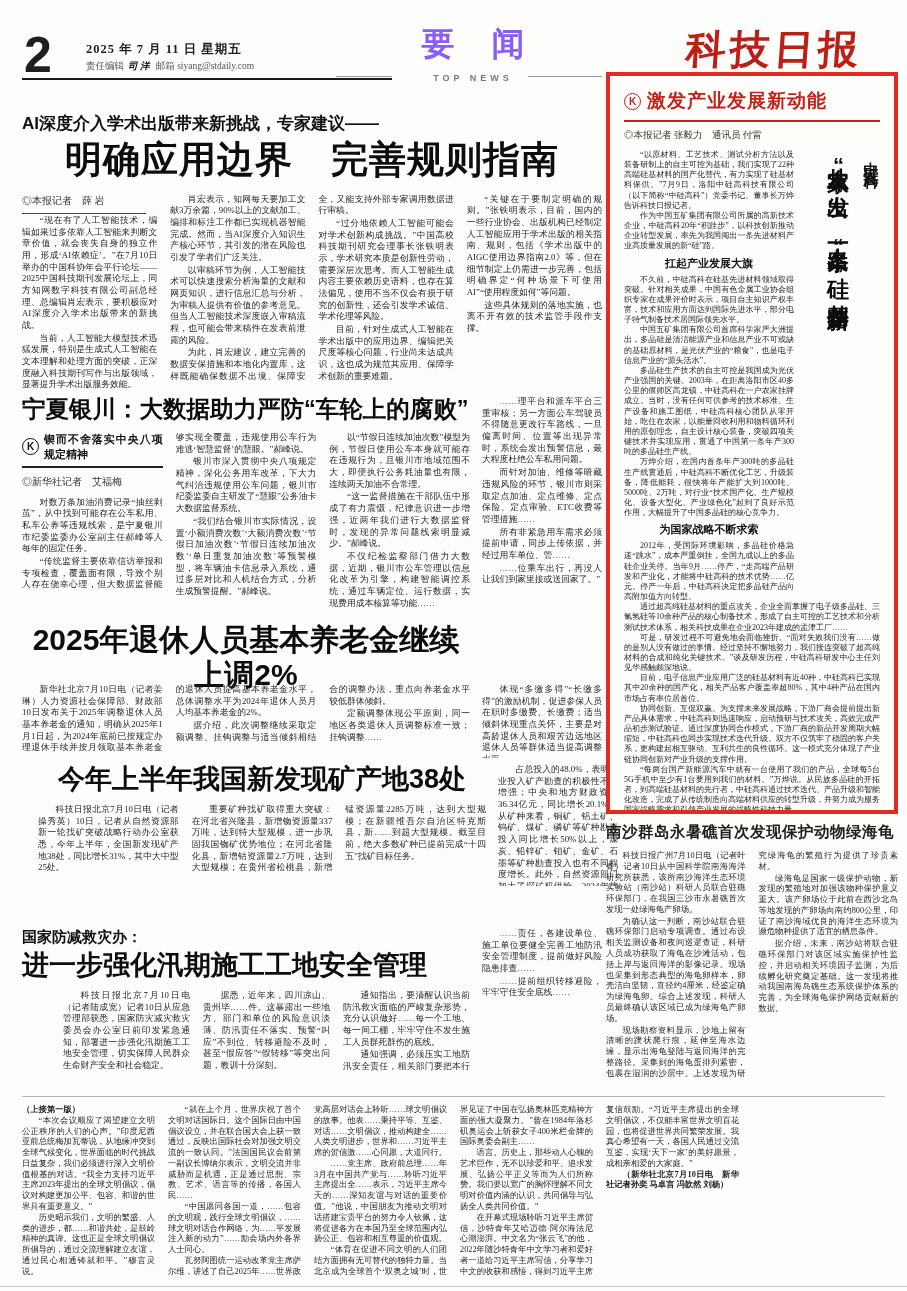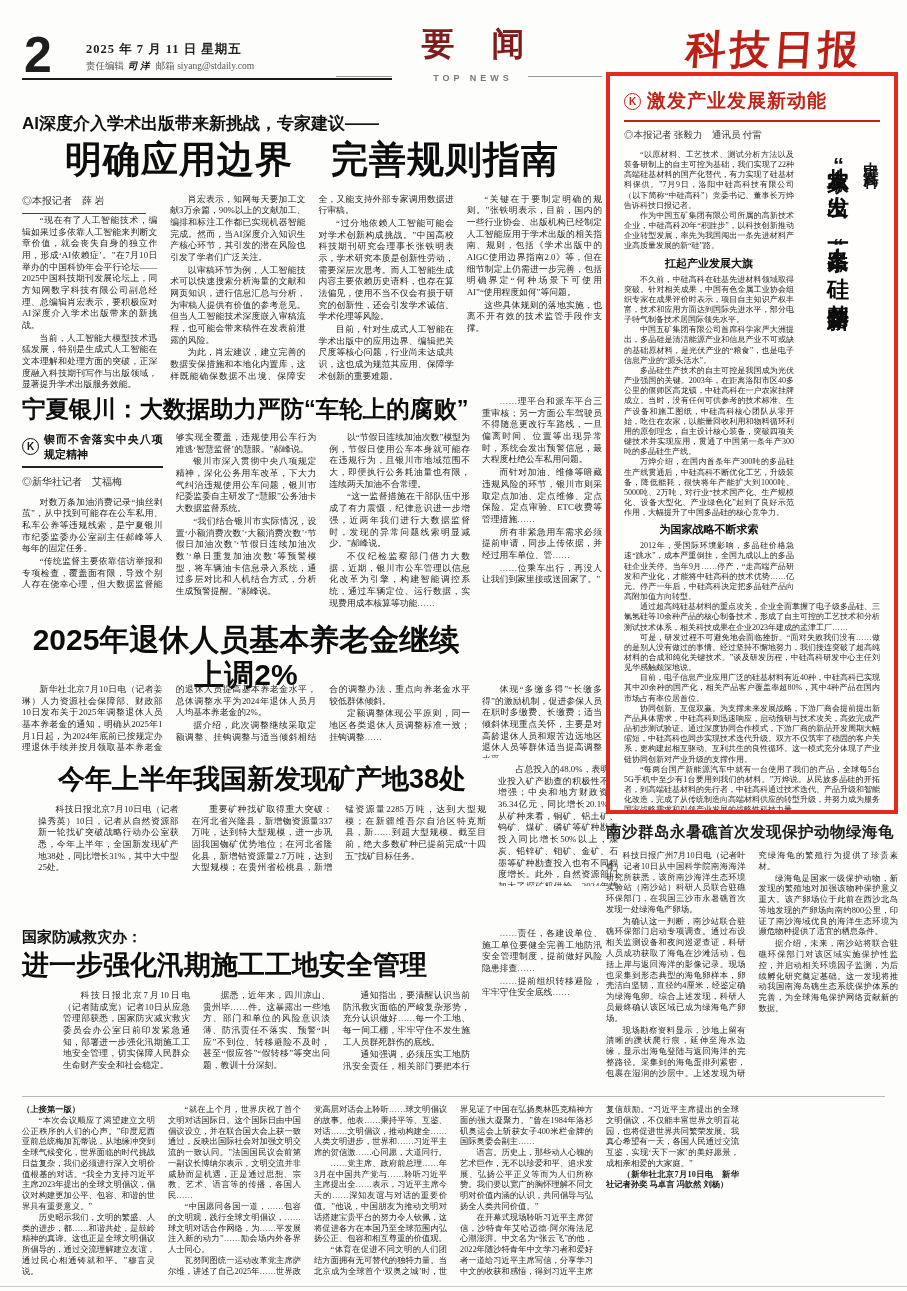--- a/index.html
+++ b/index.html
@@ -7,21 +7,21 @@
   .page{position:relative;width:907px;height:1291px;background:#fdfdfb;overflow:hidden;}
   .abs{position:absolute;}
   
   .pagenum{left:24px;top:30px;font-size:50px;font-weight:900;font-family:"Liberation Sans",sans-serif;line-height:1;}
   .dateblock{left:86px;top:40px;line-height:1.5;}
   .dateline{font-size:12.5px;font-weight:bold;letter-spacing:1px;}
   .editline{font-size:9.5px;color:#555;}
   .editline b{color:#111;margin:0 4px;font-style:italic;}
   .hrule{left:22px;top:78px;width:370px;height:2px;background:#1a1a1a;}
   .section{left:398px;top:22px;width:150px;text-align:center;}
-  .section-cn{font-size:33px;font-weight:900;letter-spacing:14px;color:#7f1d1d;font-family:"Liberation Sans",sans-serif;text-indent:14px;}
+  .section-cn{font-size:33px;font-weight:900;letter-spacing:14px;color:#8b5cf6;font-family:"Liberation Sans",sans-serif;text-indent:14px;}
   .section-en{font-size:9px;letter-spacing:4px;color:#777;font-family:"Liberation Sans",sans-serif;margin-top:6px;font-weight:bold;}
   .dash{height:1px;background:#999;}
   .masthead{left:686px;top:22px;font-size:40px;font-weight:bold;color:#bb2017;font-family:"DejaVu Serif",serif;letter-spacing:4px;transform:skewX(-4deg);}
   
   .kicker{font-size:17px;font-weight:bold;font-family:"Liberation Sans",sans-serif;color:#111;}
   .bighl{font-family:"Liberation Sans",sans-serif;font-weight:900;color:#0d0d0d;line-height:1.15;}
   .byline{font-size:10px;color:#333;}
   .rule-under{border-bottom:1.5px solid #444;padding-bottom:6px;margin-bottom:1px;width:92%;}
   .body-text{font-size:8.8px;line-height:1.33;text-align:justify;color:#262626;}
   .body-text p{margin:0 0 1px 0;text-indent:2em;}

